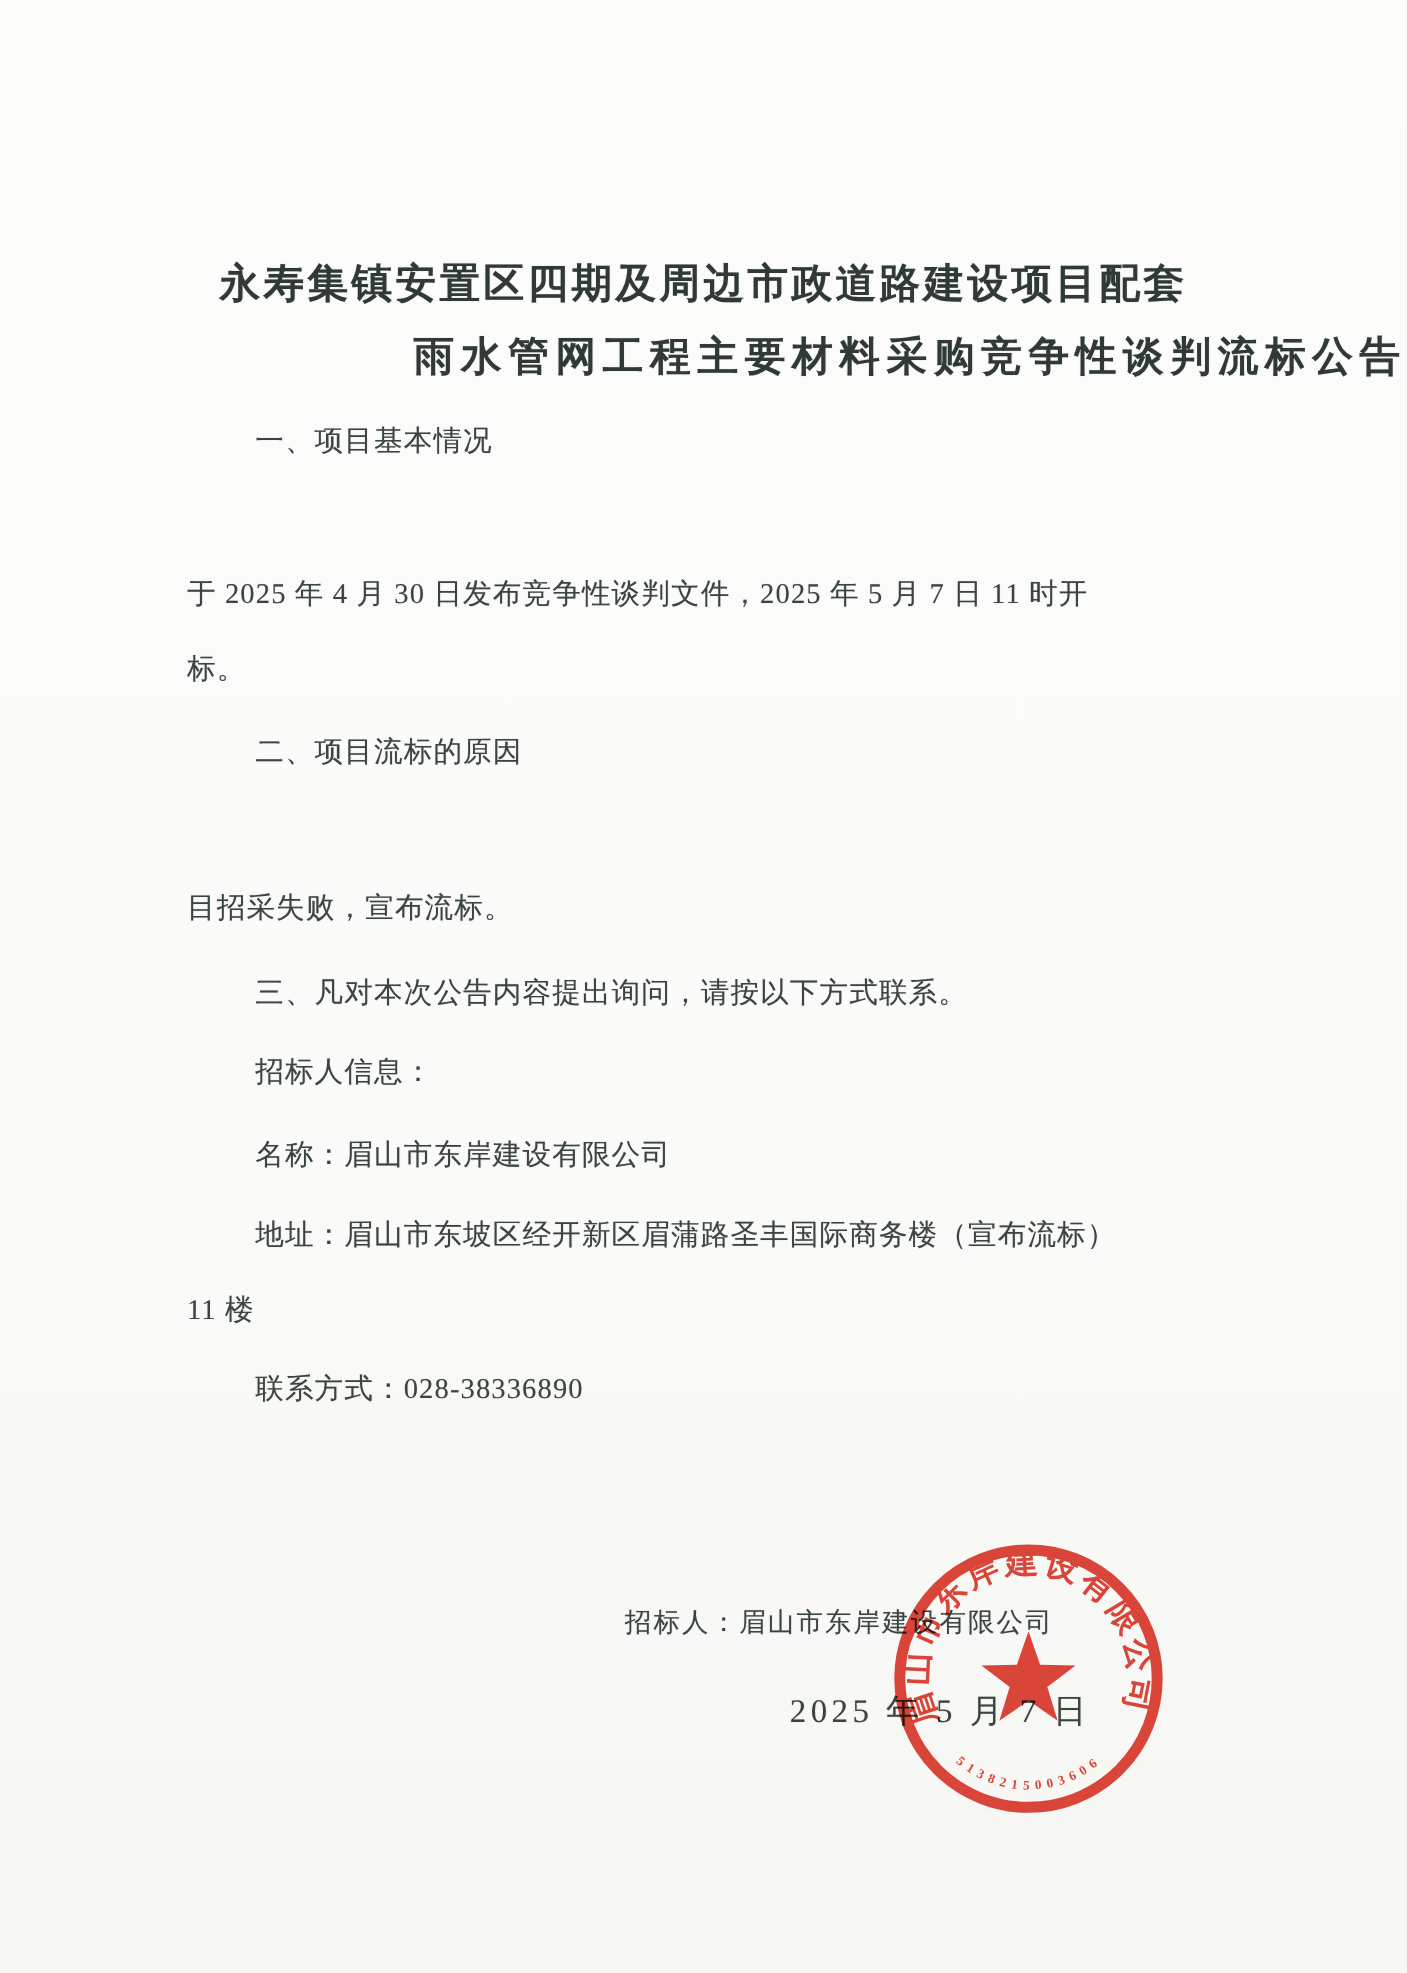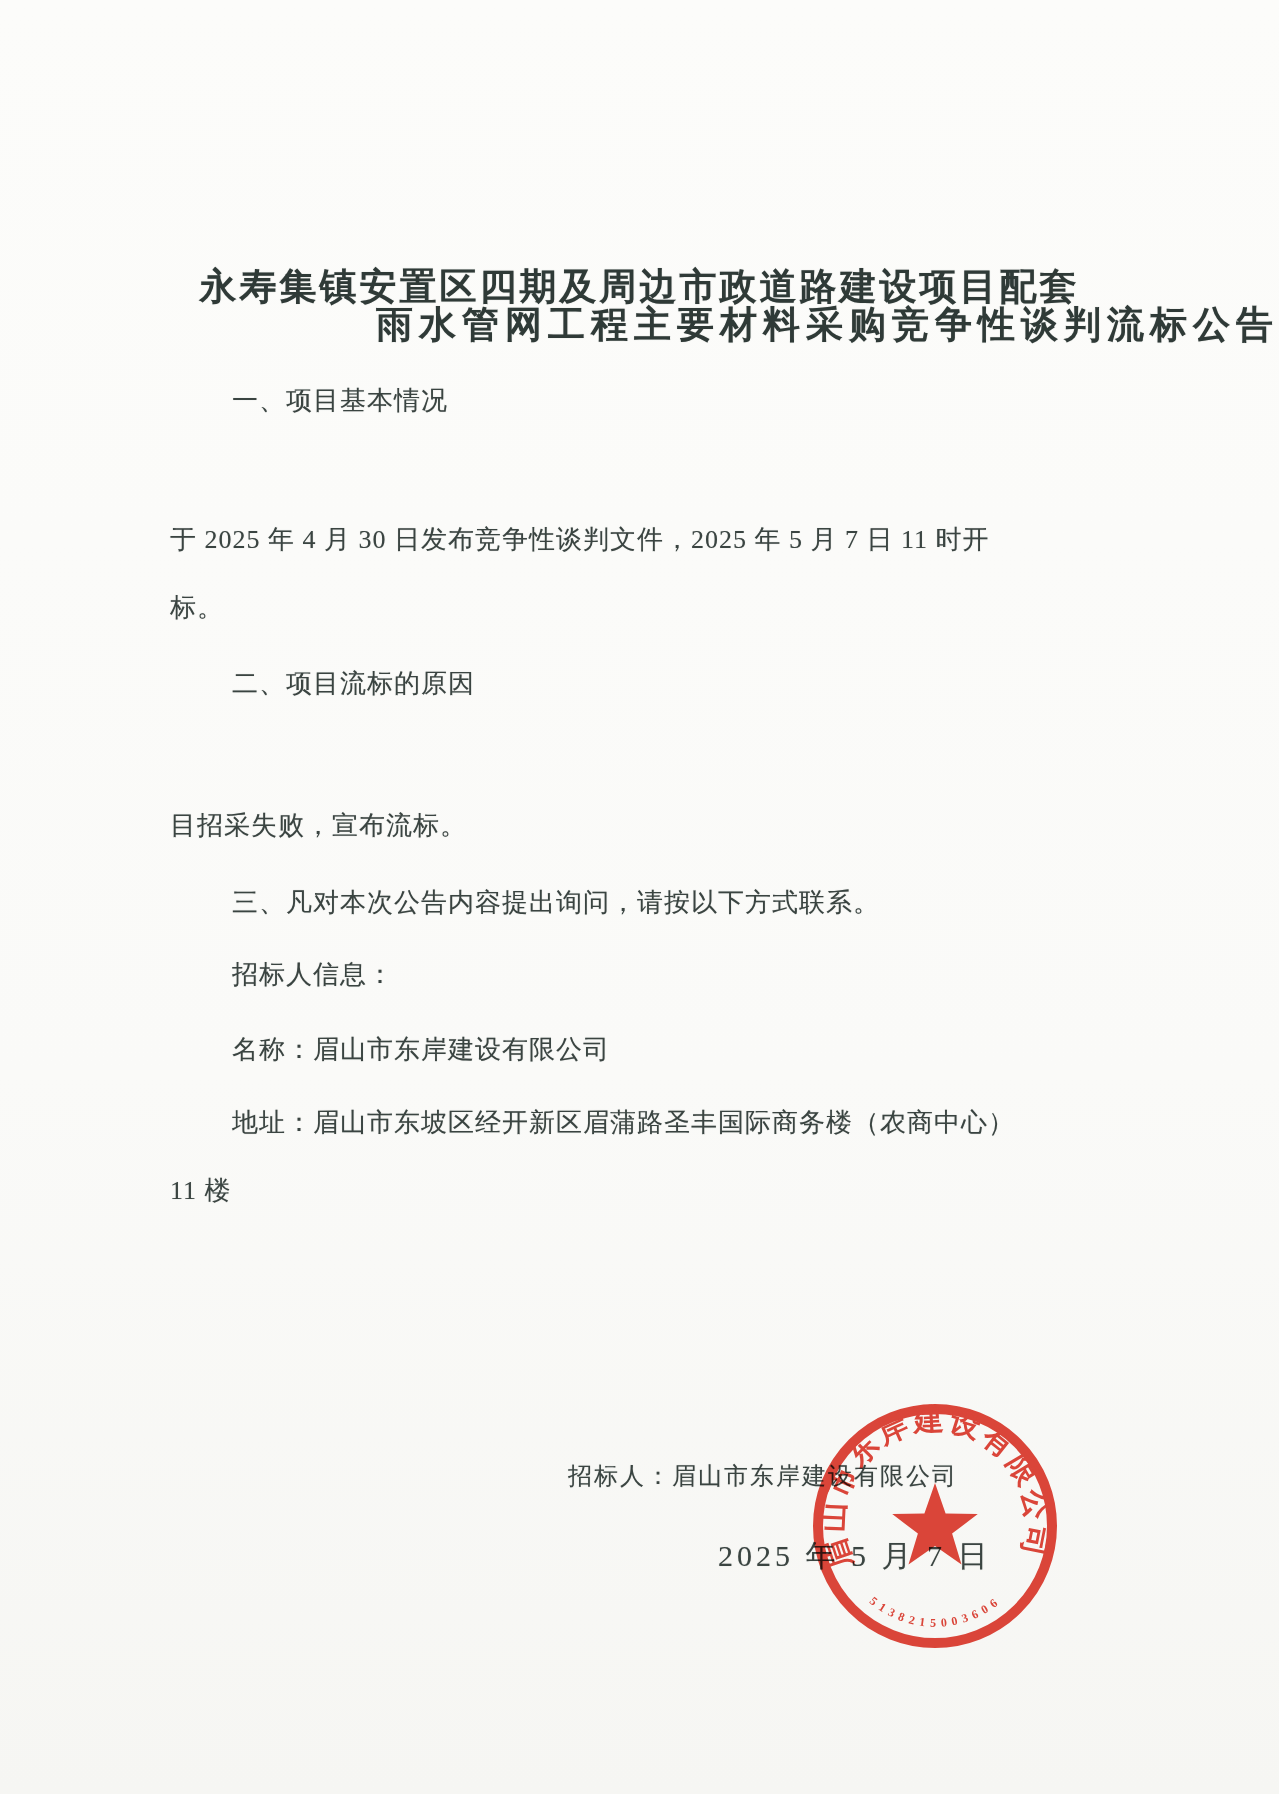--- a/index.html
+++ b/index.html
@@ -13,21 +13,21 @@
     overflow:hidden;
   }
   .tl{
     position:absolute;left:0;width:100%;
     text-align:center;font-weight:700;
     font-size:37px;letter-spacing:3px;line-height:1;
     color:var(--title_text,#2f3a37);
     text-shadow:0 0 1px rgba(47,58,55,.35);
     white-space:nowrap;
   }
-  .t1{top:240px;margin-top:28px;}
+  .t1{top:240px;}
   .t2{top:306px;letter-spacing:6px;text-align:right;}
   .bl{
     position:absolute;line-height:1;
     font-size:26px;letter-spacing:1px;white-space:nowrap;
     text-shadow:0 0 1px rgba(58,68,65,.30);
   }
   .ind{left:232px;}
   .flush{left:170px;}
   .sig{
     position:absolute;left:568px;top:1464px;
@@ -57,22 +57,23 @@
   <div class="tl t2">雨水管网工程主要材料采购竞争性谈判流标公告</div>
 
   <div class="bl ind" style="top:388px">一、项目基本情况</div>
   <div class="bl flush" style="top:527px">于 2025 年 4 月 30 日发布竞争性谈判文件，2025 年 5 月 7 日 11 时开</div>
   <div class="bl flush" style="top:595px">标。</div>
   <div class="bl ind" style="top:671px">二、项目流标的原因</div>
   <div class="bl flush" style="top:813px">目招采失败，宣布流标。</div>
   <div class="bl ind" style="top:890px">三、凡对本次公告内容提出询问，请按以下方式联系。</div>
   <div class="bl ind" style="top:962px">招标人信息：</div>
   <div class="bl ind" style="top:1037px">名称：眉山市东岸建设有限公司</div>
-  <div class="bl ind" style="top:1110px">地址：眉山市东坡区经开新区眉蒲路圣丰国际商务楼（农商中心）</div>
+  <div class="bl ind" style="top:1110px">地址：眉山市东坡区经开新区眉蒲路圣丰国际商务楼（宣布流标）</div>
   <div class="bl flush" style="top:1178px">11 楼</div>
+  <div class="bl ind" style="top:1250px">联系方式：028-38336890</div>
 
   <div class="sig">招标人：眉山市东岸建设有限公司</div>
   <div class="date">2025 年 5 月 7 日</div>
 
   <div class="stamp">
     <svg viewBox="0 0 260 260" xmlns="http://www.w3.org/2000/svg">
       <circle class="seal-ring" cx="130" cy="130" r="117"></circle>
       <defs>
         <path id="sealTopArc" d="M 48.5 168.4 A 92 92 0 1 1 211.5 168.4" fill="none"></path>
         <path id="sealBottomArc" d="M 60.9 203.5 A 101 101 0 0 0 199.1 203.5" fill="none"></path>

